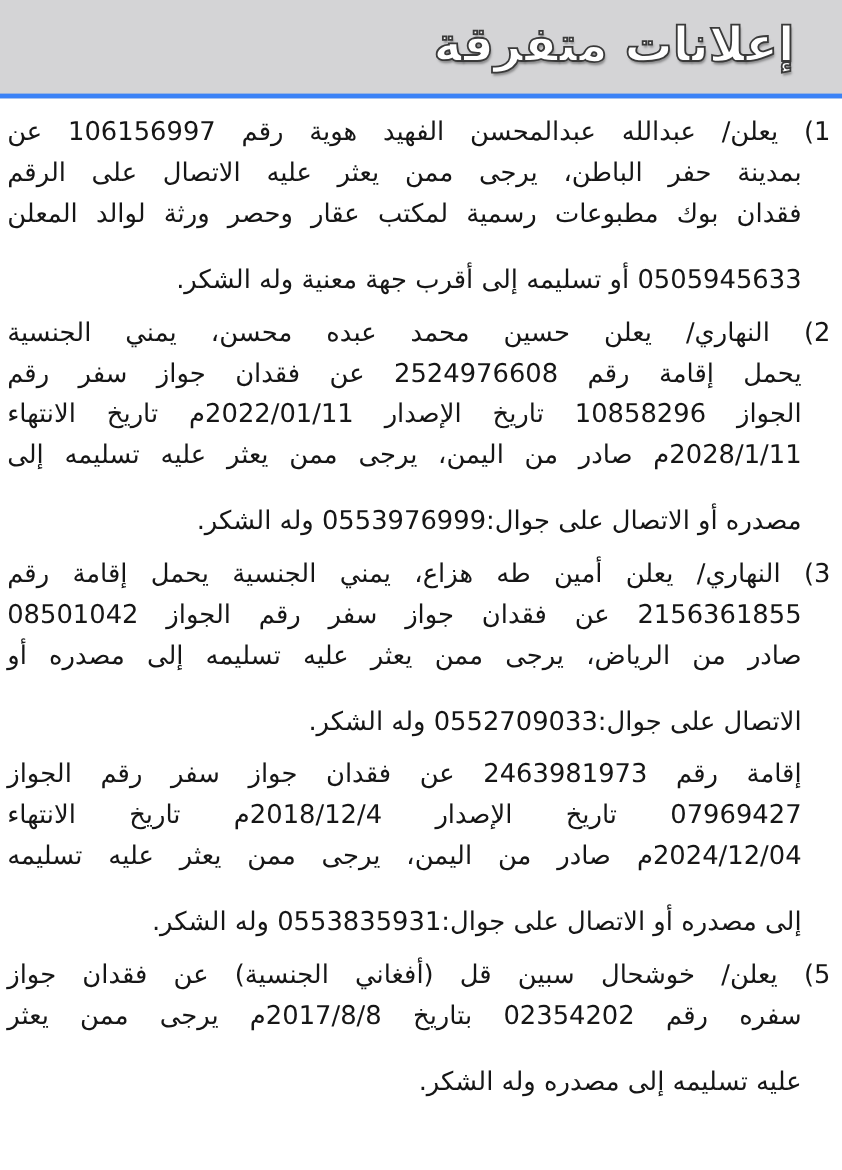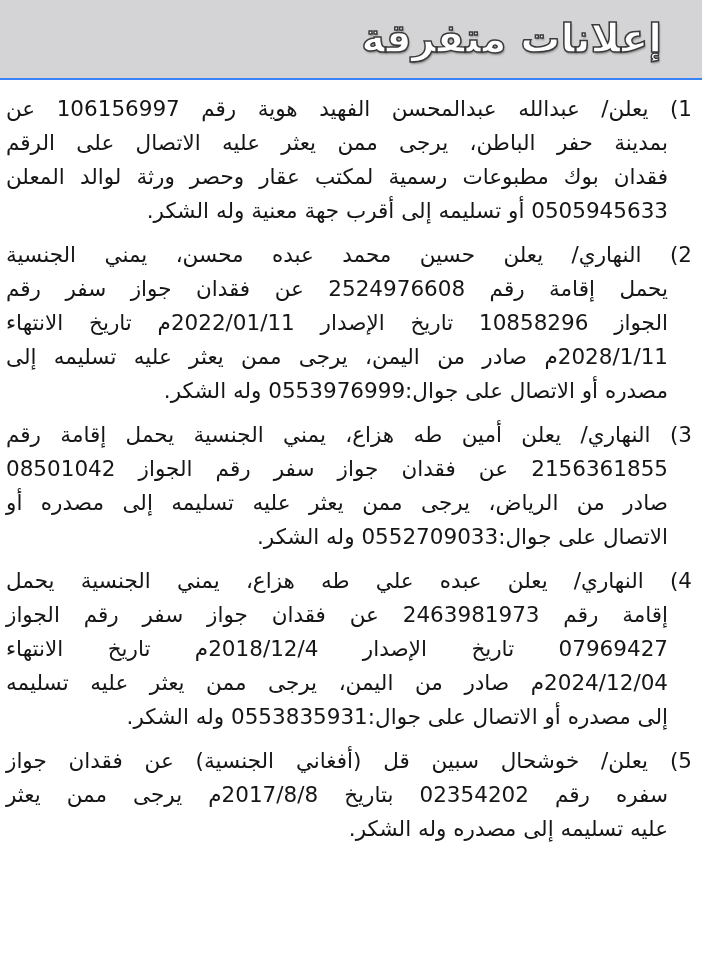--- a/index.html
+++ b/index.html
@@ -12,21 +12,21 @@
       height: 975px;
       overflow: hidden;
       font-family: "DejaVu Sans", sans-serif;
       color: #1a1a1a;
     }
     .header {
       width: 702px;
       height: 78px;
       background: #d4d4d6;
       position: relative;
-      border-bottom: 2px solid #3b82f6;
+      border-bottom: 4px solid #3b82f6;
     }
     .header-title {
       position: absolute;
       right: 40px;
       top: 14px;
       font-family: "DejaVu Sans", sans-serif;
       font-size: 40px;
       font-weight: bold;
       color: #ffffff;
       direction: rtl;
@@ -49,20 +49,21 @@
       white-space: nowrap;
       text-align: justify;
       text-align-last: justify;
       color: #161616;
     }
     .ad-line.indent {
       padding-right: 24px;
     }
     .ad-line.last {
       text-align-last: right;
+      margin-top: 21px;
     }
   </style>
 </head>
 <body>
 
 <div class="header">
   <div class="header-title">إعلانات متفرقة</div>
 </div>
 
 <div class="ads">
@@ -83,21 +84,20 @@
   </div>
 
   <div class="ad">
     <div class="ad-line">3) النهاري/ يعلن أمين طه هزاع، يمني الجنسية يحمل إقامة رقم</div>
     <div class="ad-line indent">2156361855 عن فقدان جواز سفر رقم الجواز 08501042</div>
     <div class="ad-line indent">صادر من الرياض، يرجى ممن يعثر عليه تسليمه إلى مصدره أو</div>
     <div class="ad-line indent last">الاتصال على جوال:0552709033 وله الشكر.</div>
   </div>
 
   <div class="ad">
-    <div class="ad-line">4) النهاري/ يعلن عبده علي طه هزاع، يمني الجنسية يحمل</div>
     <div class="ad-line indent">إقامة رقم 2463981973 عن فقدان جواز سفر رقم الجواز</div>
     <div class="ad-line indent">07969427 تاريخ الإصدار 2018/12/4م تاريخ الانتهاء</div>
     <div class="ad-line indent">2024/12/04م صادر من اليمن، يرجى ممن يعثر عليه تسليمه</div>
     <div class="ad-line indent last">إلى مصدره أو الاتصال على جوال:0553835931 وله الشكر.</div>
   </div>
 
   <div class="ad">
     <div class="ad-line">5) يعلن/ خوشحال سبين قل (أفغاني الجنسية) عن فقدان جواز</div>
     <div class="ad-line indent">سفره رقم 02354202 بتاريخ 2017/8/8م يرجى ممن يعثر</div>
     <div class="ad-line indent last">عليه تسليمه إلى مصدره وله الشكر.</div>

